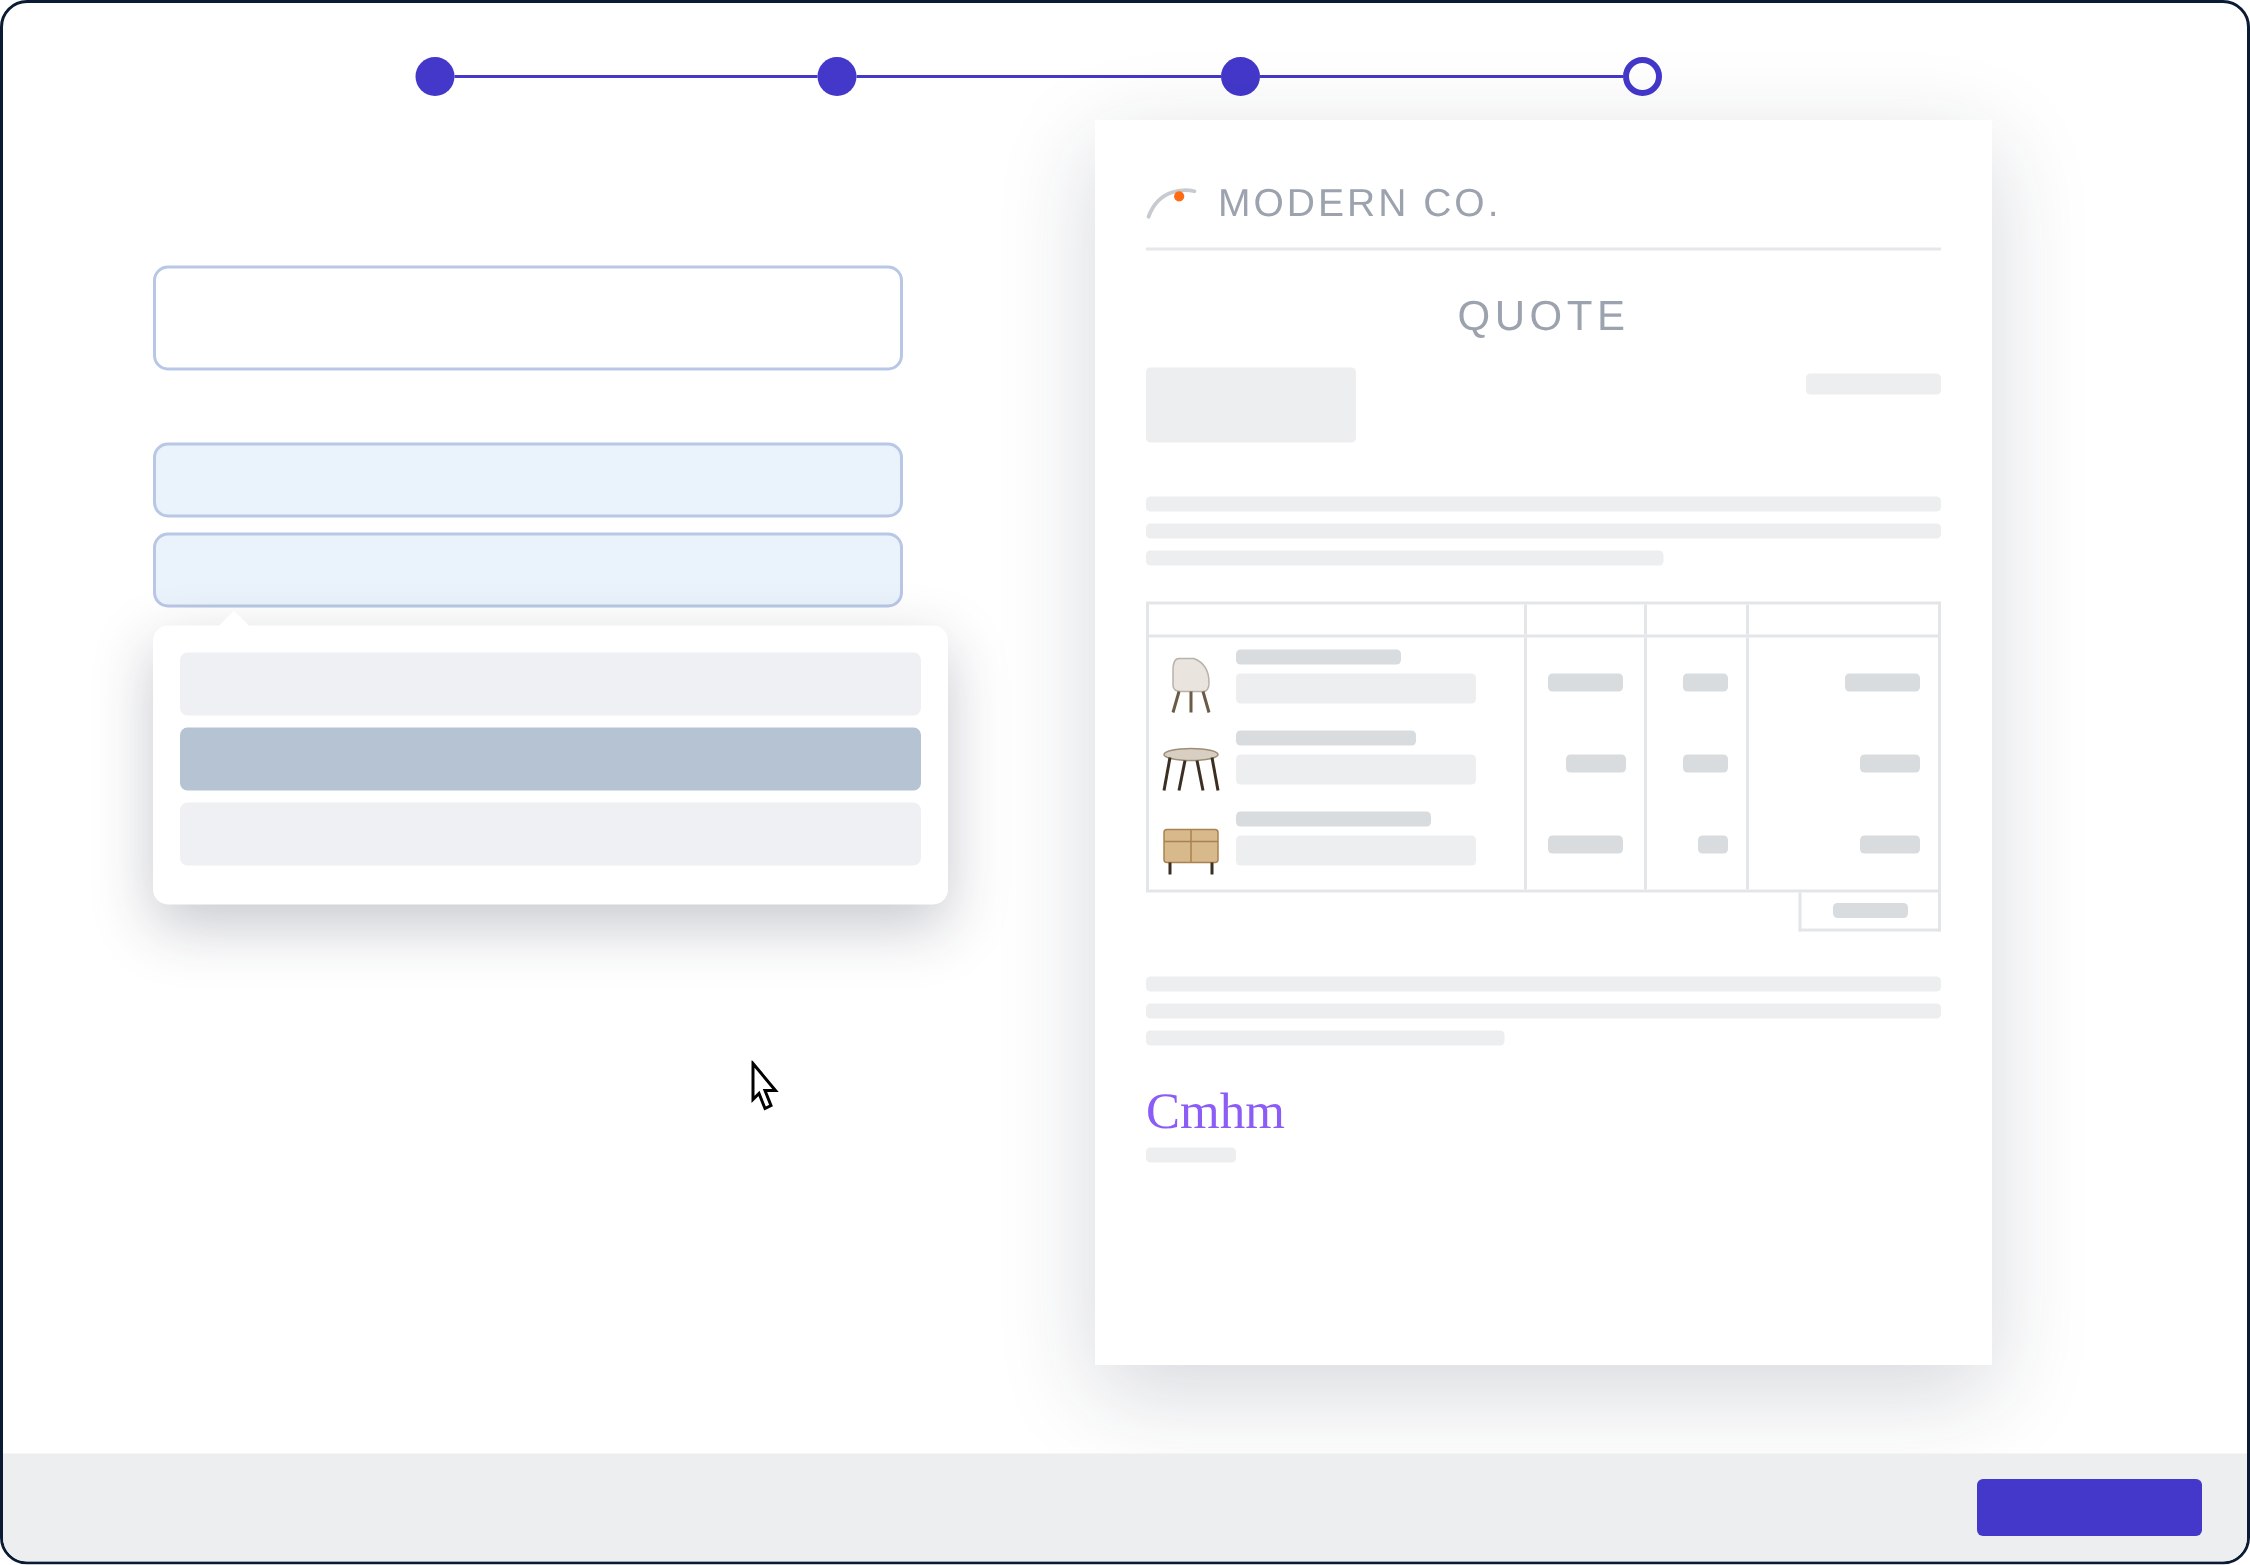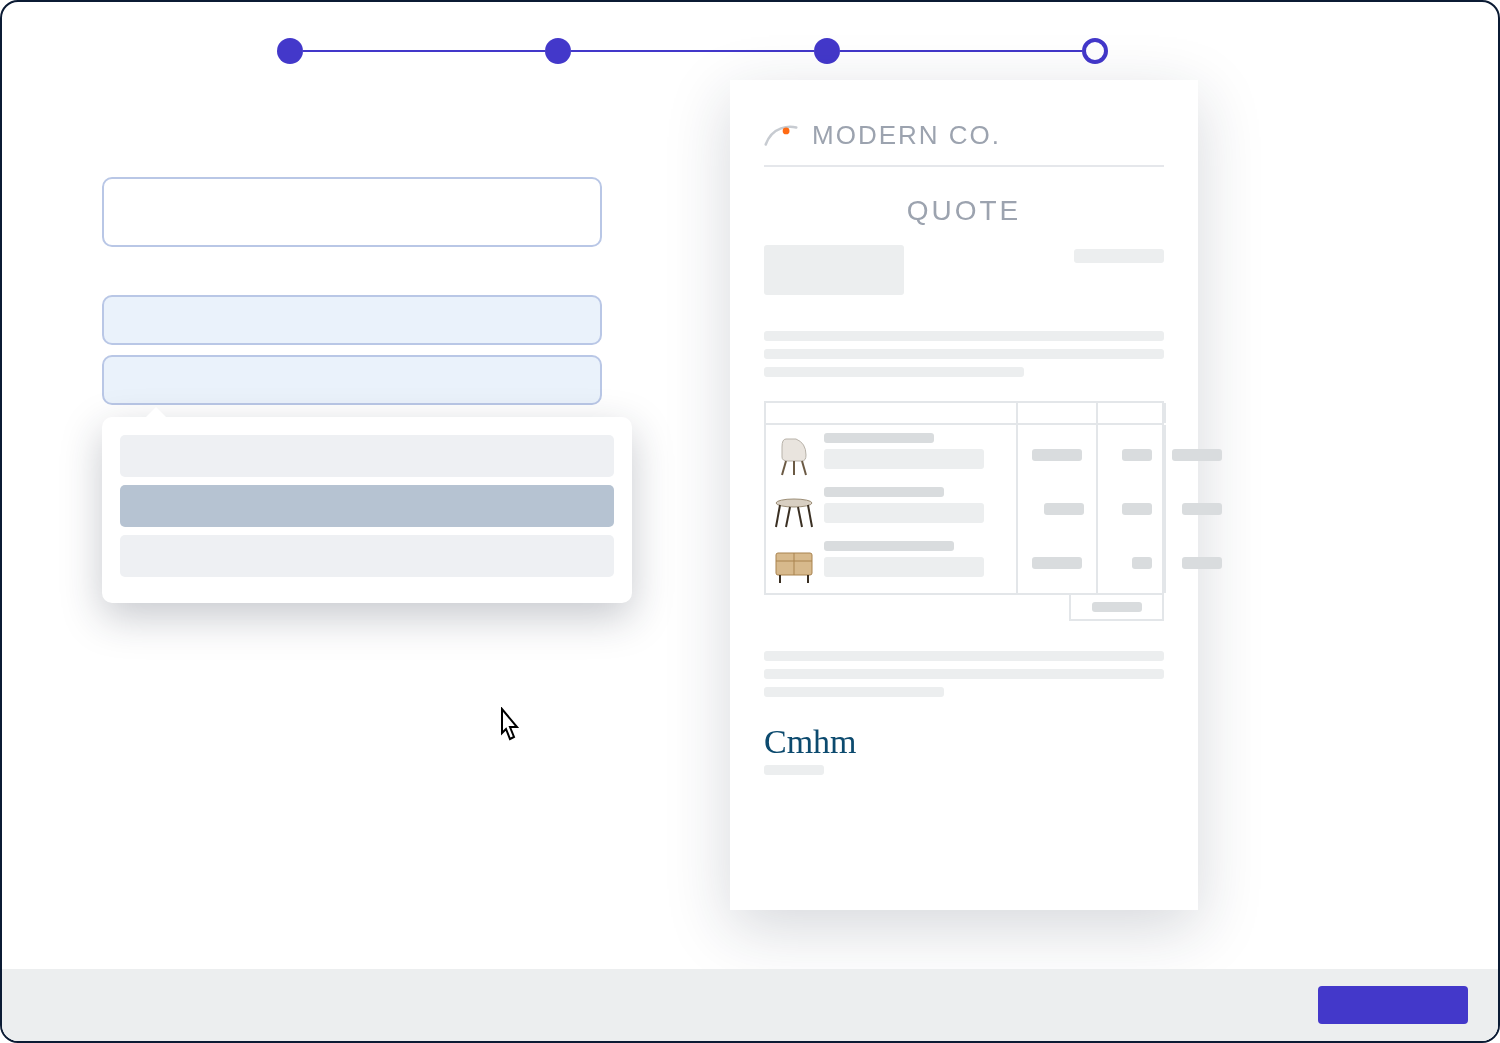--- a/index.html
+++ b/index.html
@@ -93,21 +93,21 @@
     top: 290px; left: 390px;
     width: 34px; height: 40px;
     pointer-events: none;
   }
 
   
   .doc {
     position: absolute;
     top: 78px;
     left: 728px;
-    width: 468px;
+    width: 598px;
     height: 830px;
     background: #ffffff;
     box-shadow: 0 18px 60px rgba(30,40,60,0.18);
     padding: 40px 34px 30px;
   }
   .doc-header {
     display: flex;
     align-items: center;
     gap: 14px;
     padding-bottom: 14px;
@@ -150,21 +150,21 @@
   .li-row { display:flex; align-items:flex-start; gap:8px; margin-bottom:10px; }
   .li-row:last-child { margin-bottom:0; }
   .thumb { width:44px; height:44px; flex:0 0 44px; display:flex; align-items:center; justify-content:center; }
   .thumb svg { width:44px; height:44px; }
   .val { display:flex; align-items:center; height:44px; margin-bottom:10px; }
   .val:last-child{ margin-bottom:0; }
   .li-total { border:2px solid #e3e6e9; border-top:none; margin-left:auto; width:95px; height:26px; display:flex; align-items:center; justify-content:center; }
 
   .signature {
     margin-top: 28px;
-    color:#0c4a6e;
+    color:#8b5cf6;
     font-family: "Brush Script MT", cursive;
     font-size: 34px;
     line-height: 1;
   }
 
   
   .bottom-bar {
     position:absolute;
     left:0; right:0; bottom:0;
     height: 72px;

